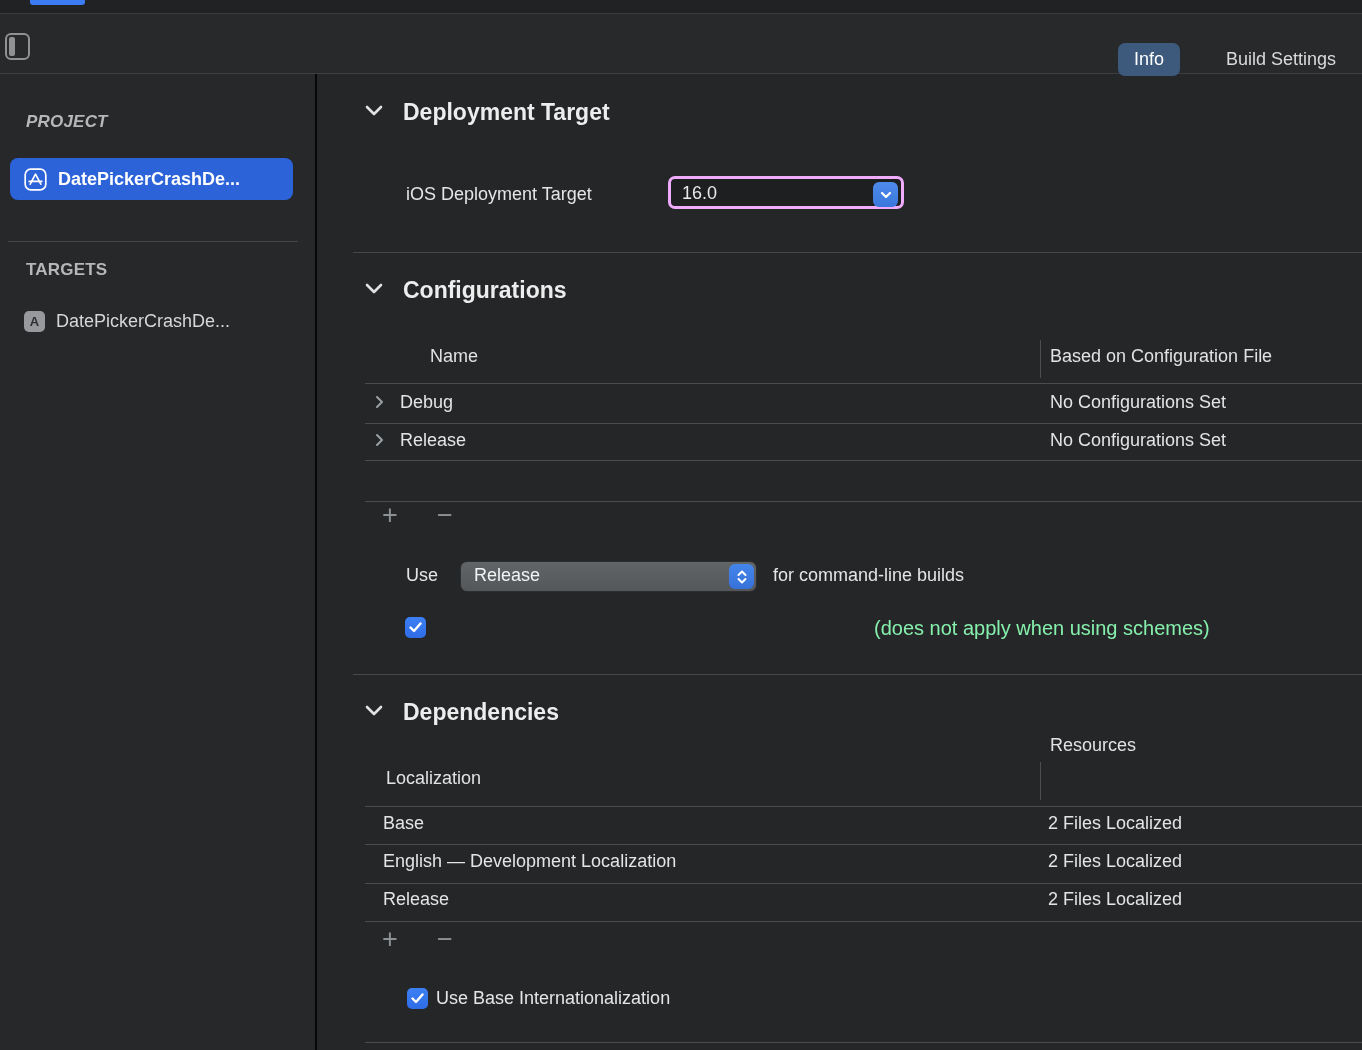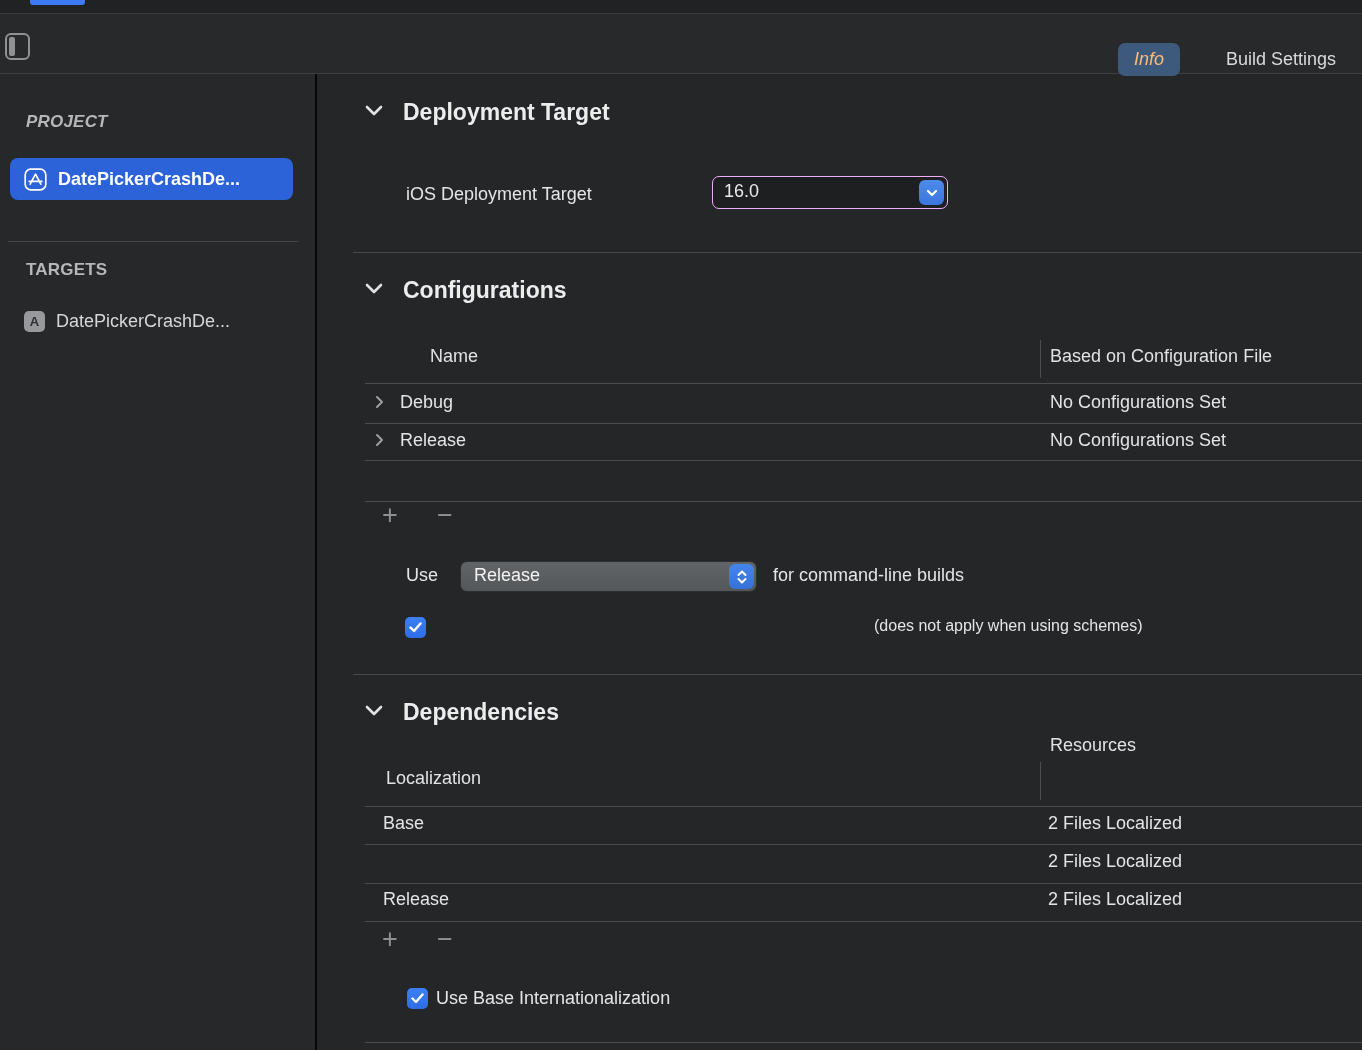--- a/index.html
+++ b/index.html
@@ -13,21 +13,21 @@
   
   .top-strip{left:0;top:0;width:1362px;height:13px;background:#202224;border-bottom:1px solid #3a3c3e;}
   .tab-accent{left:30px;top:0;width:55px;height:5px;background:#3d7bf5;border-radius:0 0 3px 3px;}
   
   .toolbar{left:0;top:14px;width:1362px;height:59px;background:#28292b;border-bottom:1px solid #3d3f41;}
   .nav-toggle{left:5px;top:18px;width:26px;height:28px;background:none;border:none;cursor:pointer;padding:0;}
   .nav-toggle-box{display:block;width:21px;height:23px;border:2px solid #8f9193;border-radius:6px;position:relative;}
   .nav-toggle-box::after{content:"";position:absolute;left:2px;top:2px;width:6px;height:19px;background:#8f9193;border-radius:2px;}
   .tabs{right:10px;top:26px;height:38px;display:flex;align-items:center;gap:30px;}
   .tab{font-size:18px;color:#d9dadb;background:none;border:none;padding:6px 16px;cursor:pointer;font-family:inherit;}
-  .tab.active{background:#3d5a7c;color:#fdba74;border-radius:7px;font-style:italic;}
+  .tab.active{background:#3d5a7c;color:#ffffff;border-radius:7px;}
   
   .sidebar{left:0;top:74px;width:315px;height:976px;background:#26282a;}
   .side-hdr{left:26px;font-size:17px;font-weight:700;color:#b5b7b9;letter-spacing:.2px;}
   .proj-item{left:10px;top:84px;width:283px;height:42px;background:#2c63d9;border-radius:8px;display:flex;align-items:center;padding-left:14px;gap:11px;box-sizing:border-box;cursor:pointer;}
   .proj-item .lbl{font-size:18px;font-weight:600;color:#fff;white-space:nowrap;}
   .side-div{left:8px;top:167px;width:290px;height:1px;background:#45474a;}
   .target-item{left:24px;top:237px;display:flex;align-items:center;gap:11px;cursor:pointer;}
   .target-item .lbl{font-size:18px;color:#d6d7d8;white-space:nowrap;}
   .target-glyph{width:21px;height:21px;background:#97999c;border-radius:5px;color:#2d2f31;font-size:13px;font-weight:700;display:flex;align-items:center;justify-content:center;}
   .vsplit{left:315px;top:74px;width:2px;height:976px;background:#070708;}
@@ -35,31 +35,31 @@
   .main{left:317px;top:74px;width:1045px;height:976px;}
   .sec-title{font-size:23px;font-weight:700;color:#eceded;}
   .chev-btn{background:none;border:none;padding:0;cursor:pointer;}
   .hline{height:1px;background:#4a4c4e;}
   .secline{height:1px;background:#464849;}
   .colhdr{font-size:18px;font-weight:500;color:#e1e2e3;}
   .coldiv{width:1px;background:#4b4d4f;}
   .cell{font-size:18px;color:#e3e4e5;white-space:nowrap;}
   .pm-btn{background:none;border:none;color:#8e9193;font-size:27px;font-weight:300;line-height:24px;padding:0;cursor:pointer;font-family:inherit;}
   
-  .combo{left:351px;top:102px;width:236px;height:33px;background:#1d1f21;border:1px solid #f0abfc;border-radius:7px;box-sizing:border-box;cursor:pointer;margin-left:44px;}
+  .combo{left:351px;top:102px;width:236px;height:33px;background:#1d1f21;border:3px solid #f0abfc;border-radius:7px;box-sizing:border-box;cursor:pointer;}
   .combo .val{position:absolute;left:11px;top:4px;font-size:18px;color:#e8e9ea;}
   .combo .btn{position:absolute;right:3px;top:3px;width:25px;height:25px;border-radius:6px;background:linear-gradient(#4d8beb,#3a76dd);display:flex;align-items:center;justify-content:center;}
   
   .popup{left:143px;top:487px;width:297px;height:31px;background:linear-gradient(#626568,#54575a);border:1px solid #2c2e30;border-radius:7px;box-sizing:border-box;cursor:pointer;}
   .popup .val{position:absolute;left:13px;top:3px;font-size:18px;color:#f2f3f3;}
   .popup .btn{position:absolute;right:2px;top:2px;width:25px;height:25px;border-radius:6px;background:linear-gradient(#4486ec,#3671d8);display:flex;align-items:center;justify-content:center;}
   
   .chk{width:21px;height:21px;border-radius:5px;background:linear-gradient(#3c80f4,#2f6ce6);display:flex;align-items:center;justify-content:center;cursor:pointer;}
   .lbl18{font-size:18px;color:#e4e5e6;white-space:nowrap;}
-  .note{font-size:16px;color:#e5e5e5;white-space:nowrap;}
+  .note{font-size:20px;color:#86efac;white-space:nowrap;}
   .appicon-sel{flex:0 0 auto;display:block;}
 </style>
 </head>
 <body>
 
 <div id="screen">
 
   <div class="abs top-strip">
     <div class="abs tab-accent"></div>
   </div>
@@ -184,20 +184,21 @@
 
     <div class="abs colhdr" style="left:69px;top:694px;">Localization</div>
     <div class="abs coldiv" style="left:723px;top:688px;height:38px;"></div>
     <div class="abs colhdr" style="left:733px;top:661px;">Resources</div>
     <div class="abs hline" style="left:48px;right:0;top:732px;"></div>
 
     <div class="abs cell" style="left:66px;top:739px;">Base</div>
     <div class="abs cell" style="left:731px;top:739px;">2 Files Localized</div>
     <div class="abs hline" style="left:48px;right:0;top:770px;"></div>
 
+    <div class="abs cell" style="left:66px;top:777px;">English — Development Localization</div>
     <div class="abs cell" style="left:731px;top:777px;">2 Files Localized</div>
     <div class="abs hline" style="left:48px;right:0;top:809px;"></div>
 
     <div class="abs cell" style="left:66px;top:815px;">Release</div>
     <div class="abs cell" style="left:731px;top:815px;">2 Files Localized</div>
     <div class="abs hline" style="left:48px;right:0;top:847px;"></div>
 
     <button class="abs pm-btn" style="left:65px;top:853px;">+</button>
     <button class="abs pm-btn" style="left:120px;top:853px;">−</button>
 

